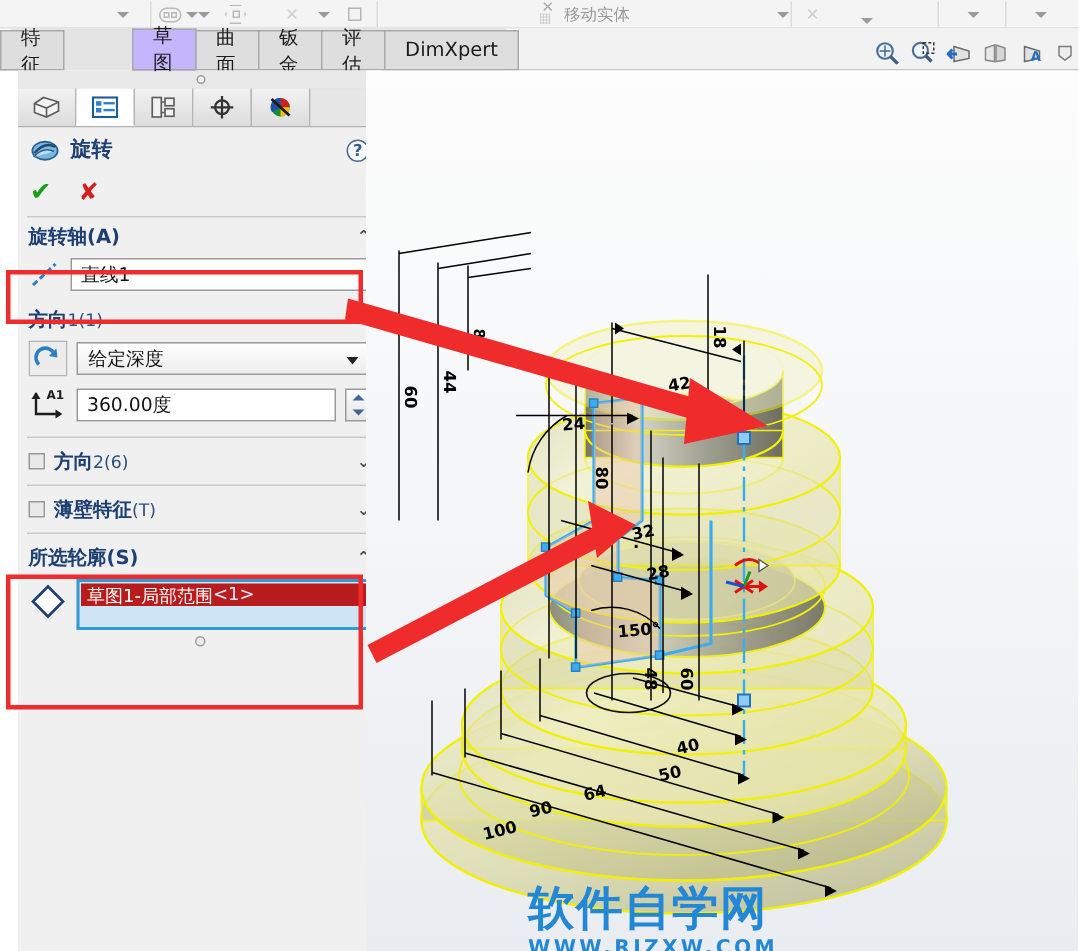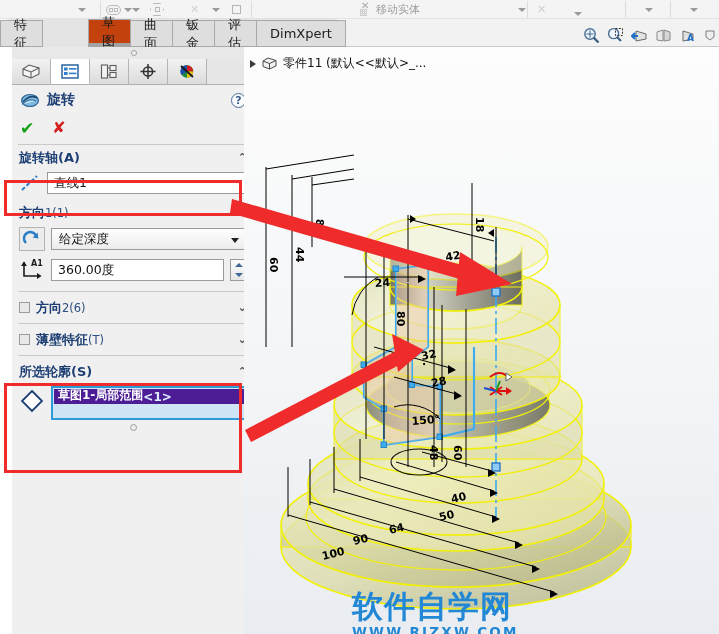--- a/index.html
+++ b/index.html
@@ -81,23 +81,23 @@
     font-size: 13px; color: #1b1b1b;
     background: #dedede;
     border-left: 1px solid #a9a9a9;
     border-top: 1px solid #a9a9a9;
     border-right: 1px solid #a9a9a9;
     border-bottom: 1px solid #a9a9a9;
     margin-right: -1px;
     font-family: "DejaVu Sans", "Liberation Sans", sans-serif;
   }
   .cmdtab.active {
-    background: #c2410c;
+    background: #c4b5fd;
     height: 28px;
-    border-bottom: 4px solid #a3a3a3;
+    border-bottom: 1px solid #a3a3a3;
     z-index: 3;
     margin-left: 46px;
   }
   .cmdtabs-fill {
     position: absolute; left: 345px; top: 19px;
     width: 374px; height: 28px; background: #f2f2f2;
     border-bottom: 1px solid #c8c8c8;
   }
   .viewtools {
     position: absolute; right: 2px; top: 27px;
@@ -208,24 +208,23 @@
     border-right: 4px solid transparent;
   }
   .spin i.up { border-bottom: 4px solid #3f6694; }
   .spin i.dn { border-top: 4px solid #3f6694; }
   .profile-list {
     flex: 1; height: 34px; background: #cfe4f5;
     border: 2px solid #2e9ad6;
     padding: 1px;
   }
   .profile-item {
-    height: 15px; background: #4c1d95; color: #ffffff;
-    font-size: 12px; display: flex; align-items: flex-end;
+    height: 15px; background: #b91c1c; color: #ffffff;
+    font-size: 12px; display: flex; align-items: flex-start;
     padding-left: 4px;
-    font-weight: bold;
   }
   .profile-item .tail { color: #dfeeff; }
   .grip-dot {
     width: 7px; height: 7px; border-radius: 50%;
     border: 1px solid #9c9c9c; background: #ececec;
     margin: 4px auto 0 auto;
   }
 
   
   .gfx {
@@ -524,28 +523,20 @@
           </div>
         </div>
         <div class="grip-dot"></div>
       </div>
 
     </div>
   </div>
 
   <div class="gfx">
 
-    <div class="tree-row">
-      <span class="tree-caret"></span>
-      <svg width="17" height="15">
-        <path d="M2 5 L7 2 L15 4.5 L15 10 L8.5 13 L2 10.5 Z" fill="#f0f0f0" stroke="#4a4a4a" stroke-width="1"></path>
-        <path d="M2 5 L8.5 7.5 L15 4.5 M8.5 7.5 L8.5 13" fill="none" stroke="#4a4a4a" stroke-width="1"></path>
-      </svg>
-      <span>零件11  (默认&lt;&lt;默认&gt;_...</span>
-    </div>
 
     <svg width="475" height="587" style="position:absolute;left:0;top:0;">
       <defs>
         <linearGradient id="bodyGrad" x1="0" y1="0" x2="1" y2="0.5">
           <stop offset="0%" stop-color="#d8d8a8" stop-opacity="0.72"></stop>
           <stop offset="42%" stop-color="#efeec0" stop-opacity="0.62"></stop>
           <stop offset="100%" stop-color="#e6e4a8" stop-opacity="0.70"></stop>
         </linearGradient>
         <linearGradient id="boreGrad" x1="0" y1="0" x2="1" y2="0">
           <stop offset="0%" stop-color="#6f6f60"></stop>

